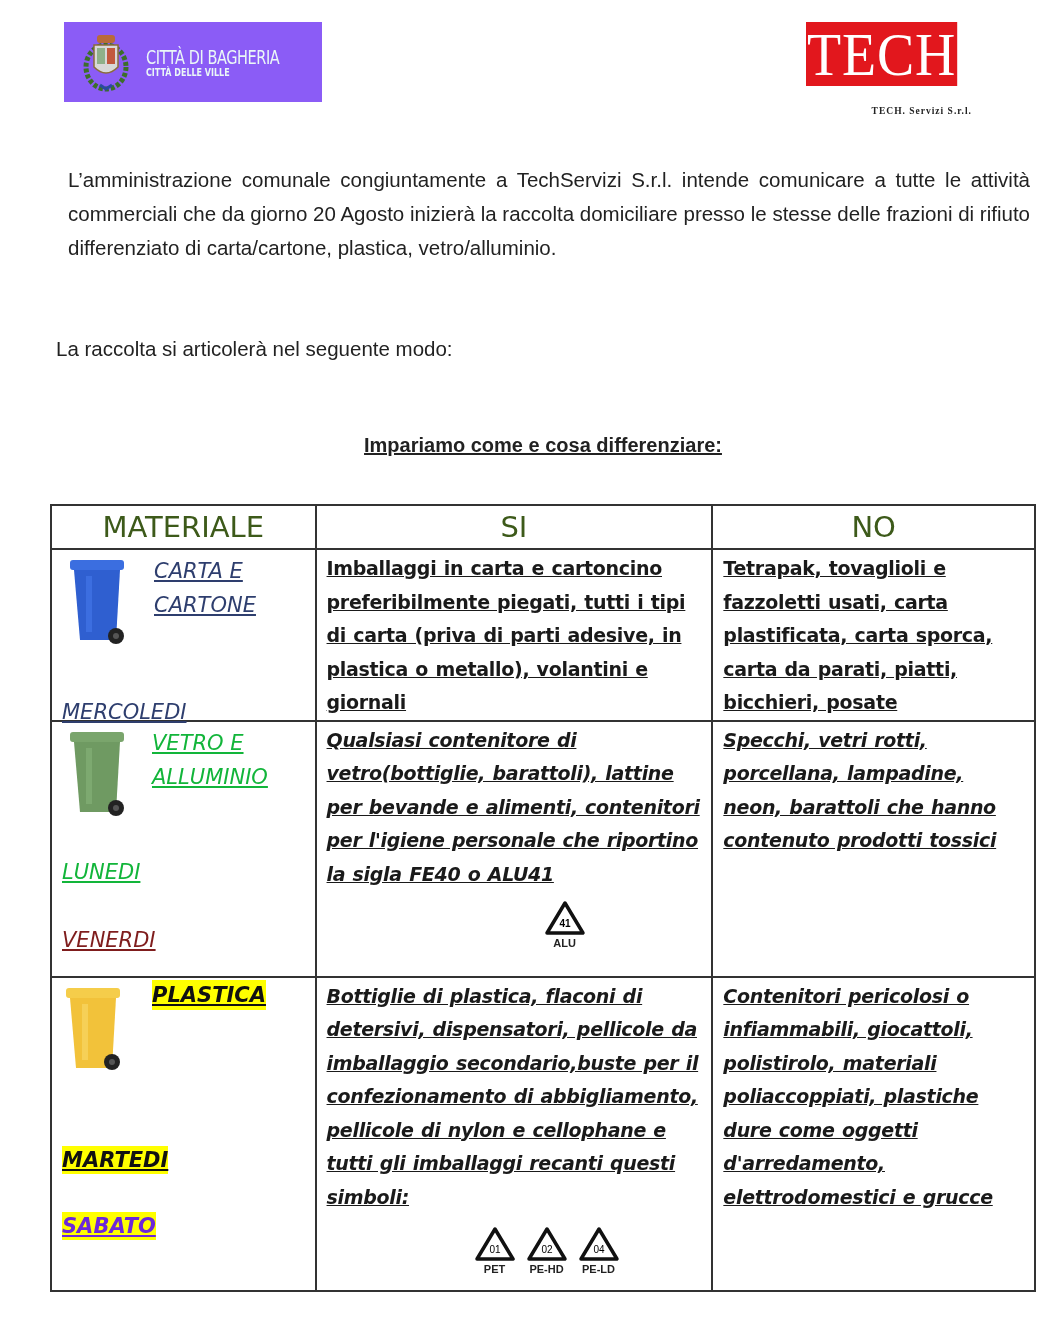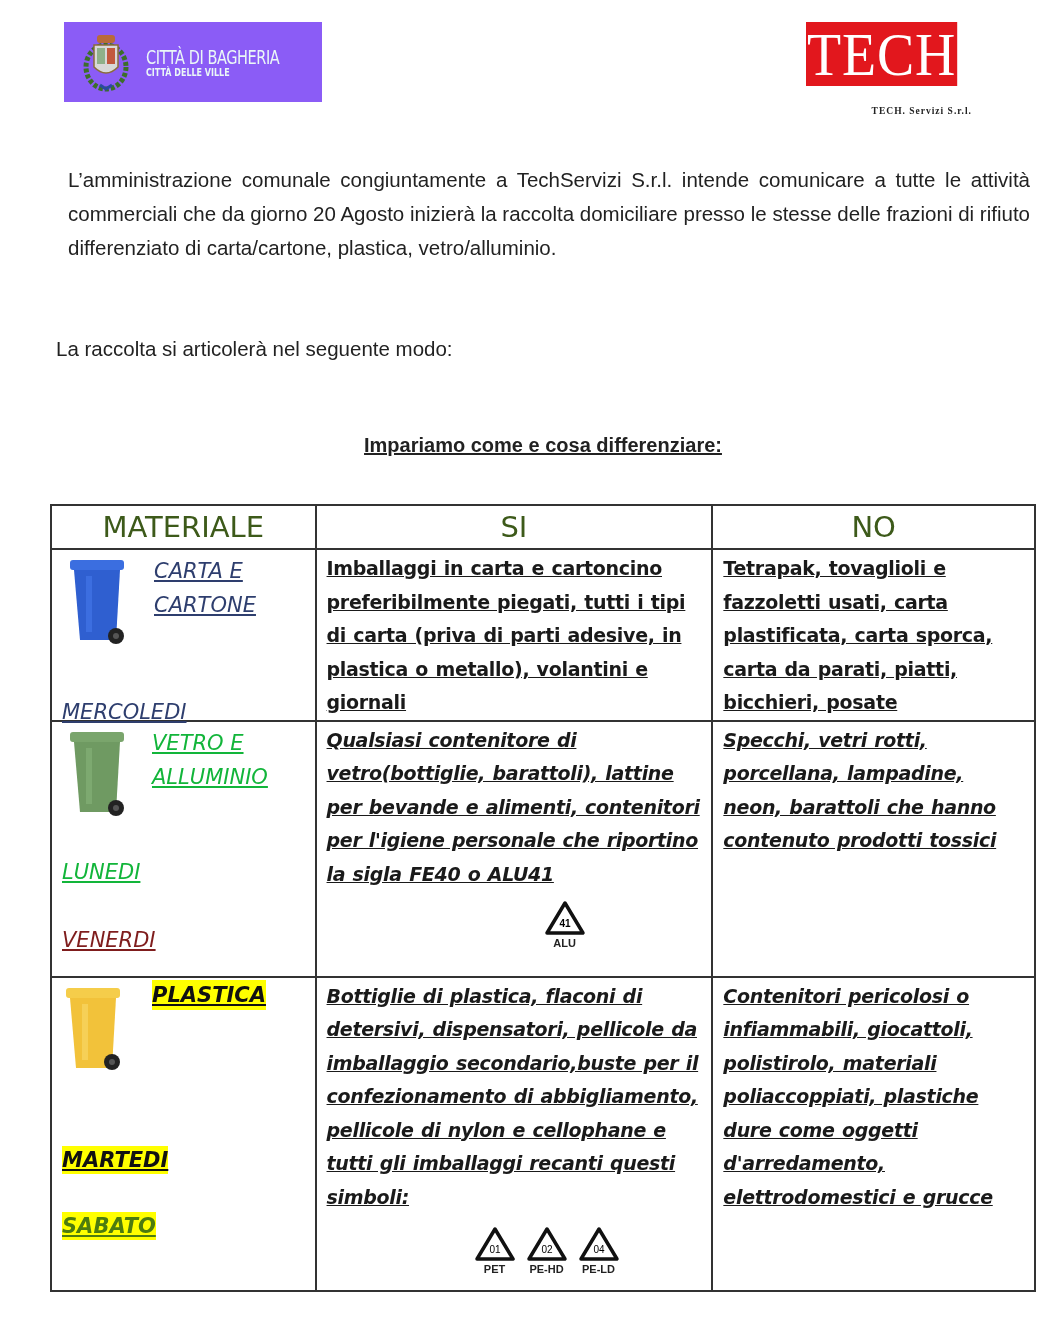--- a/index.html
+++ b/index.html
@@ -153,21 +153,21 @@
         <svg viewBox="0 0 62 90">
           <rect x="4" y="2" width="54" height="10" rx="3" fill="#f5cd4a"></rect>
           <path d="M8 12 H54 L50 82 H14 Z" fill="#f2c23a"></path>
           <rect x="20" y="18" width="6" height="56" fill="#f8d86a" opacity="0.6"></rect>
           <circle cx="50" cy="76" r="8" fill="#222"></circle>
               <circle cx="50" cy="76" r="3" fill="#555"></circle>
         </svg>
       </div>
       <div class="mat-name hl" style="left:100px;top:2px;line-height:30px;color:#111;font-weight:bold;">PLASTICA</div>
       <div class="day hl" style="top:168px;color:#111;font-weight:bold;">MARTEDI</div>
-      <div class="day hl" style="top:234px;color:#4d7c0f;font-weight:bold;">SABATO</div>
+      <div class="day hl" style="top:234px;color:#6d28d9;font-weight:bold;">SABATO</div>
     </td>
     <td style="position:relative;">
       <div class="txt ital">Bottiglie di plastica, flaconi di detersivi, dispensatori, pellicole da imballaggio secondario,buste per il confezionamento di abbigliamento, pellicole di nylon e cellophane e tutti gli imballaggi recanti questi simboli:</div>
       <div style="position:absolute;left:152px;top:248px;white-space:nowrap;">
         <div class="rsym">
           <svg viewBox="0 0 44 38">
             <path d="M22 3 L40 33 H4 Z" fill="none" stroke="#111" stroke-width="3.5" stroke-linejoin="round"></path>
             <text x="22" y="27" text-anchor="middle" font-family="Liberation Sans, sans-serif" font-size="10">01</text>
           </svg>
           <div class="lbl">PET</div>

